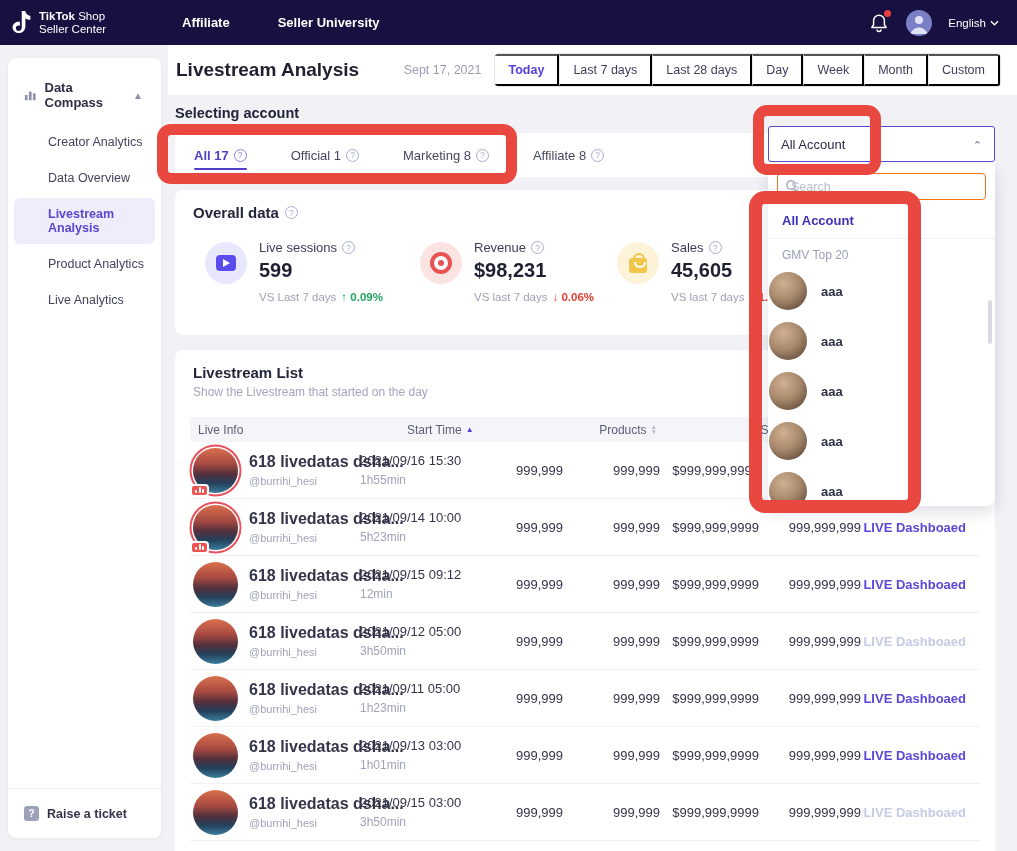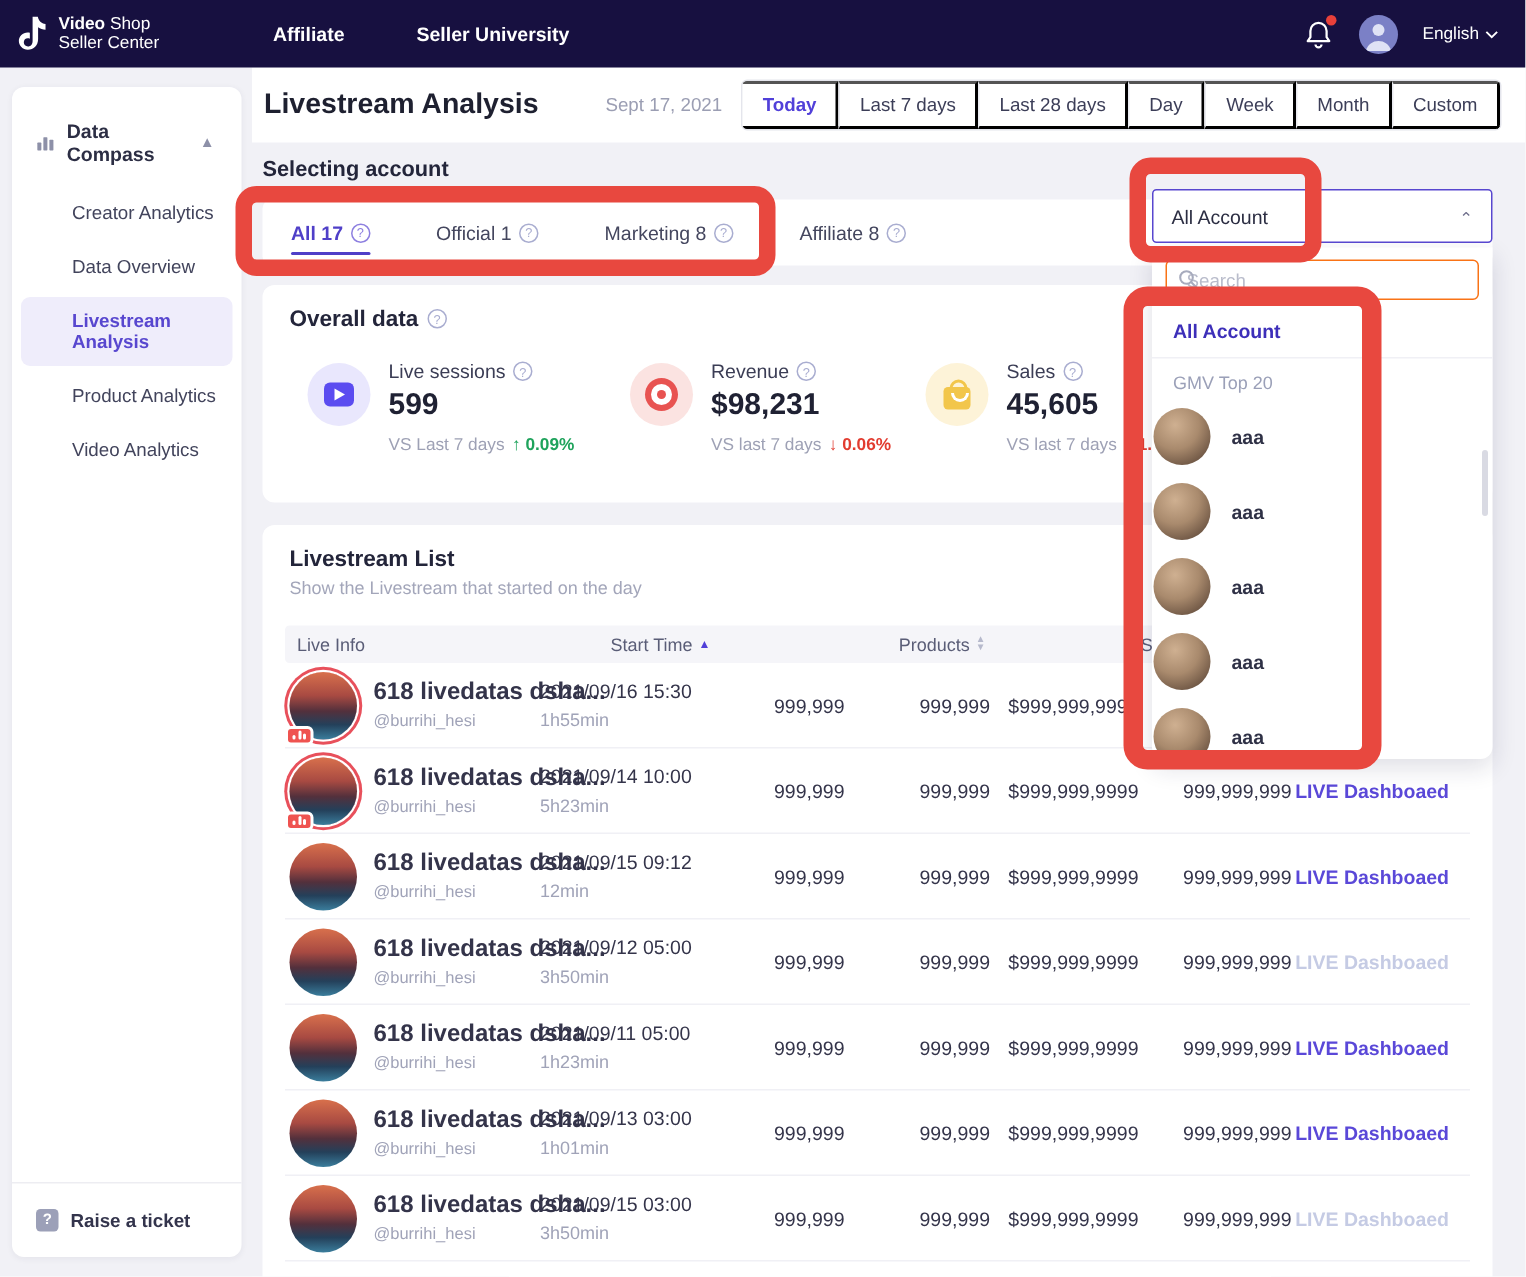--- a/index.html
+++ b/index.html
@@ -132,21 +132,21 @@
 </style>
 </head>
 <body>
 
 <header class="topnav">
   <div class="logo">
     <svg class="logo-note" viewBox="0 0 24 28">
         <path d="M16.6 1c.6 3 2.5 4.9 5.6 5.3v4.2c-2 0-3.8-.6-5.4-1.7v8.4c0 4.7-3.1 7.8-7.5 7.8C5.6 25 2.8 22.1 2.8 18.7c0-3.5 2.8-6.2 6.4-6.2.5 0 1.1.1 1.6.2v4.4c-.5-.2-1-.3-1.5-.3-1.7 0-2.9 1.2-2.9 2.9 0 1.7 1.3 3 3 3 2.1 0 3.4-1.5 3.4-4V1h3.8z" fill="#ffffff"></path>
       </svg>
     <div class="logo-text">
-      <div><b>Video</b><span> Shop</span></div>
+      <div><b>TikTok</b><span> Shop</span></div>
       <div>Seller Center</div>
     </div>
   </div>
   <nav class="nav-links">
     <span class="nav-link">Affiliate</span>
     <span class="nav-link">Seller University</span>
   </nav>
   <div class="nav-right">
     <div class="bell-wrap">
       <svg viewBox="0 0 22 22" width="22" height="22">
@@ -184,21 +184,21 @@
     <div class="sb-items">
 
         <div class="sb-item">Creator Analytics</div>
 
         <div class="sb-item">Data Overview</div>
 
         <div class="sb-item active">Livestream Analysis</div>
 
         <div class="sb-item">Product Analytics</div>
 
-        <div class="sb-item">Video Analytics</div>
+        <div class="sb-item">Live Analytics</div>
 
     </div>
     <div class="sb-footer">
       <span class="ticket-ic">?</span>
       <span>Raise a ticket</span>
     </div>
   </aside>
 </div>
 
 <div class="content">

